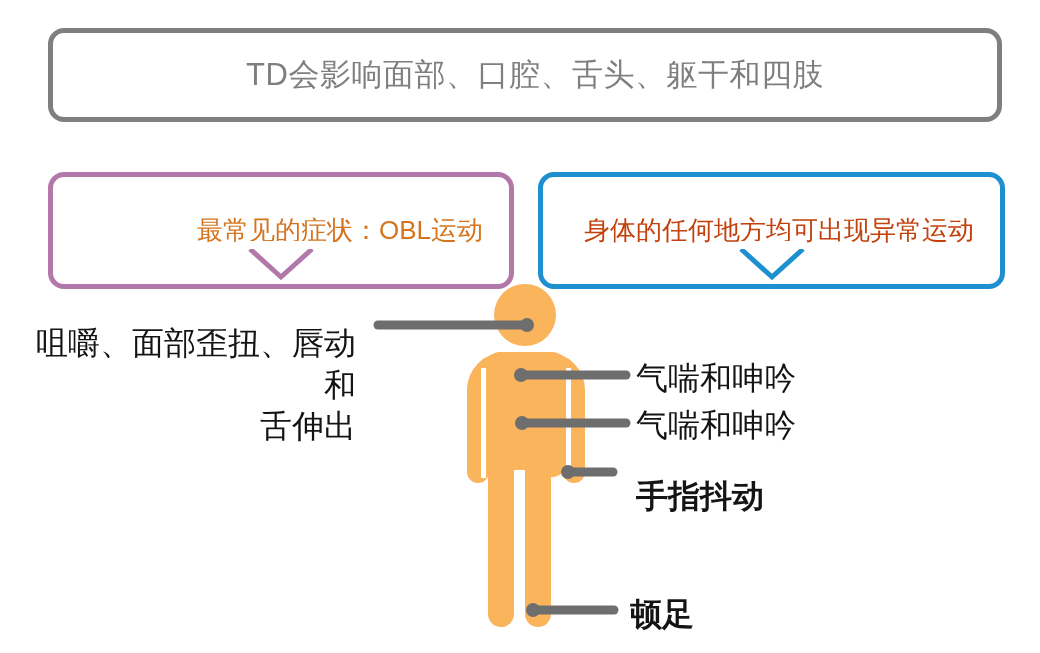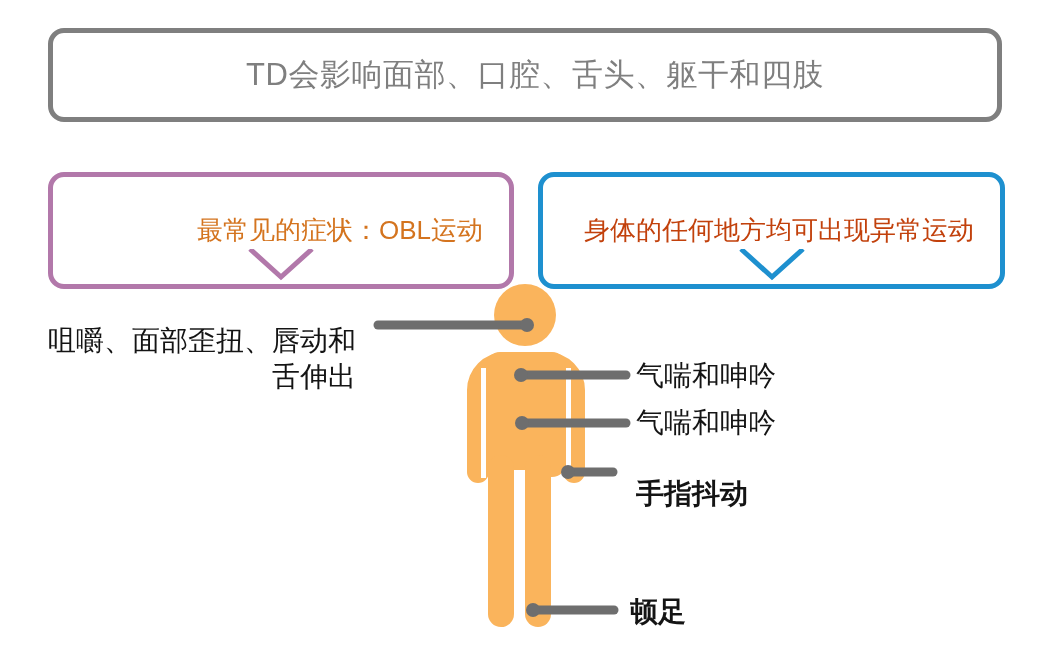--- a/index.html
+++ b/index.html
@@ -102,21 +102,21 @@
     left: 0;
     top: 0;
     width: 1040px;
     height: 653px;
     pointer-events: none;
   }
 
   
   .annot {
     position: absolute;
-    font-size: 28px;
+    font-size: 32px;
     color: #141414;
     line-height: 1.3;
     white-space: pre-line;
   }
   #annot-face {
     left: 8px;
     top: 323px;
     width: 348px;
     text-align: right;
   }

